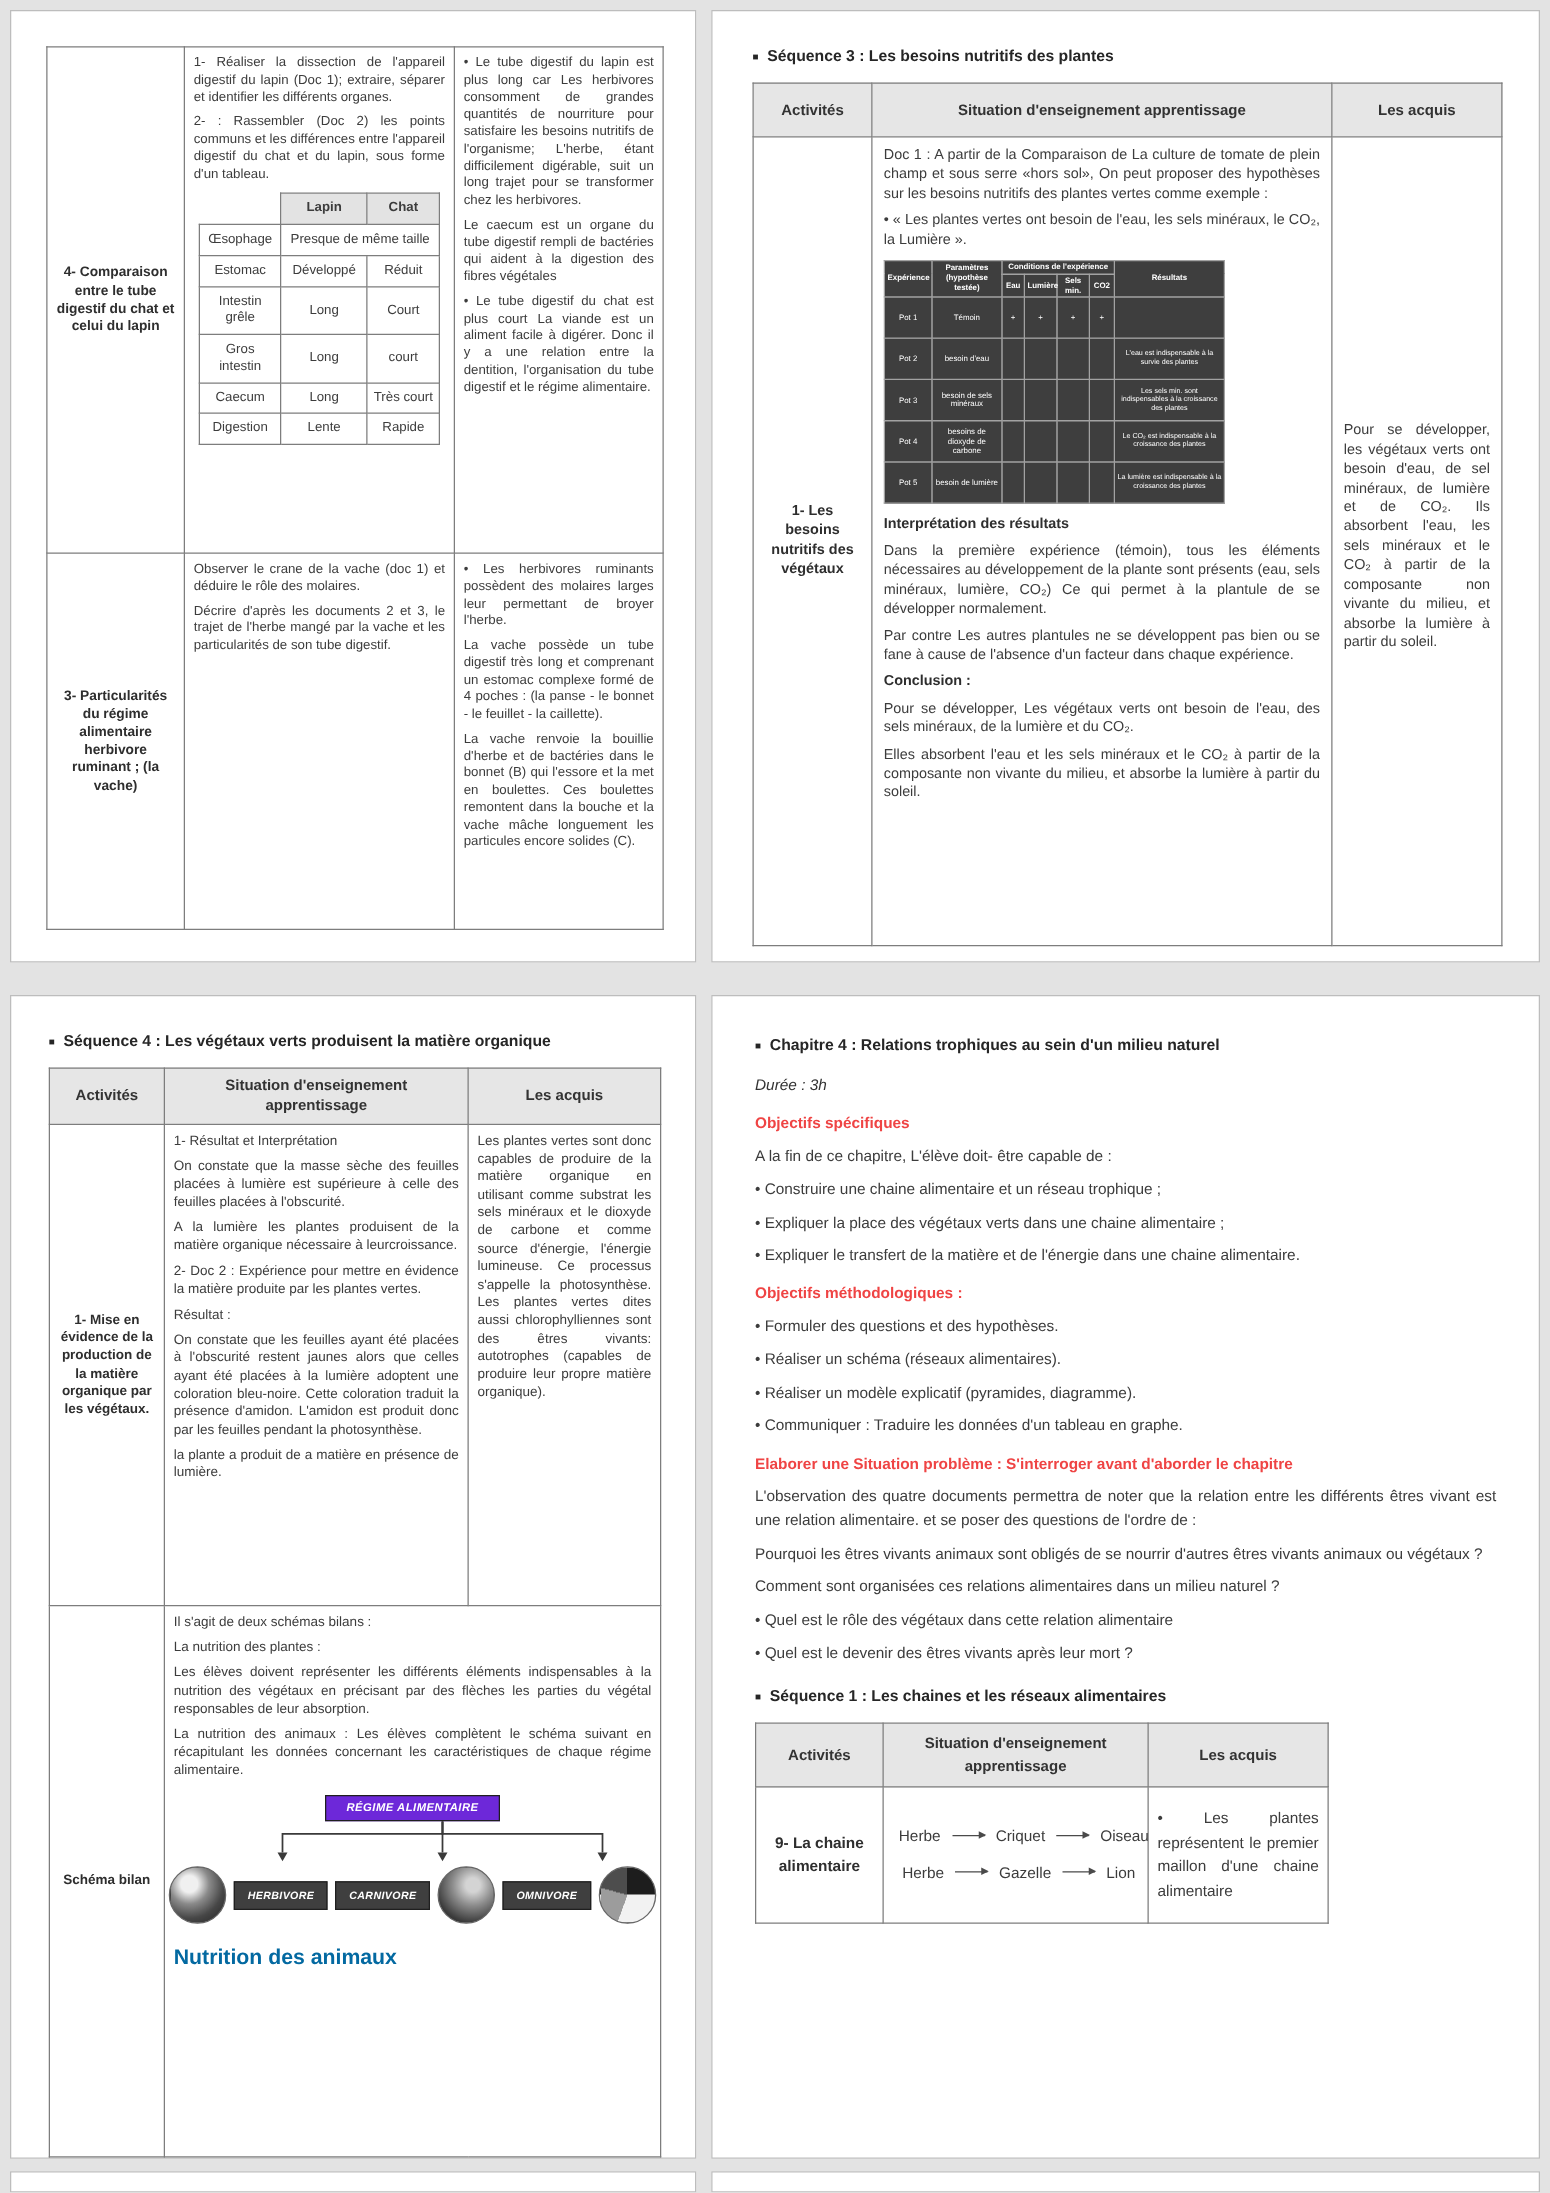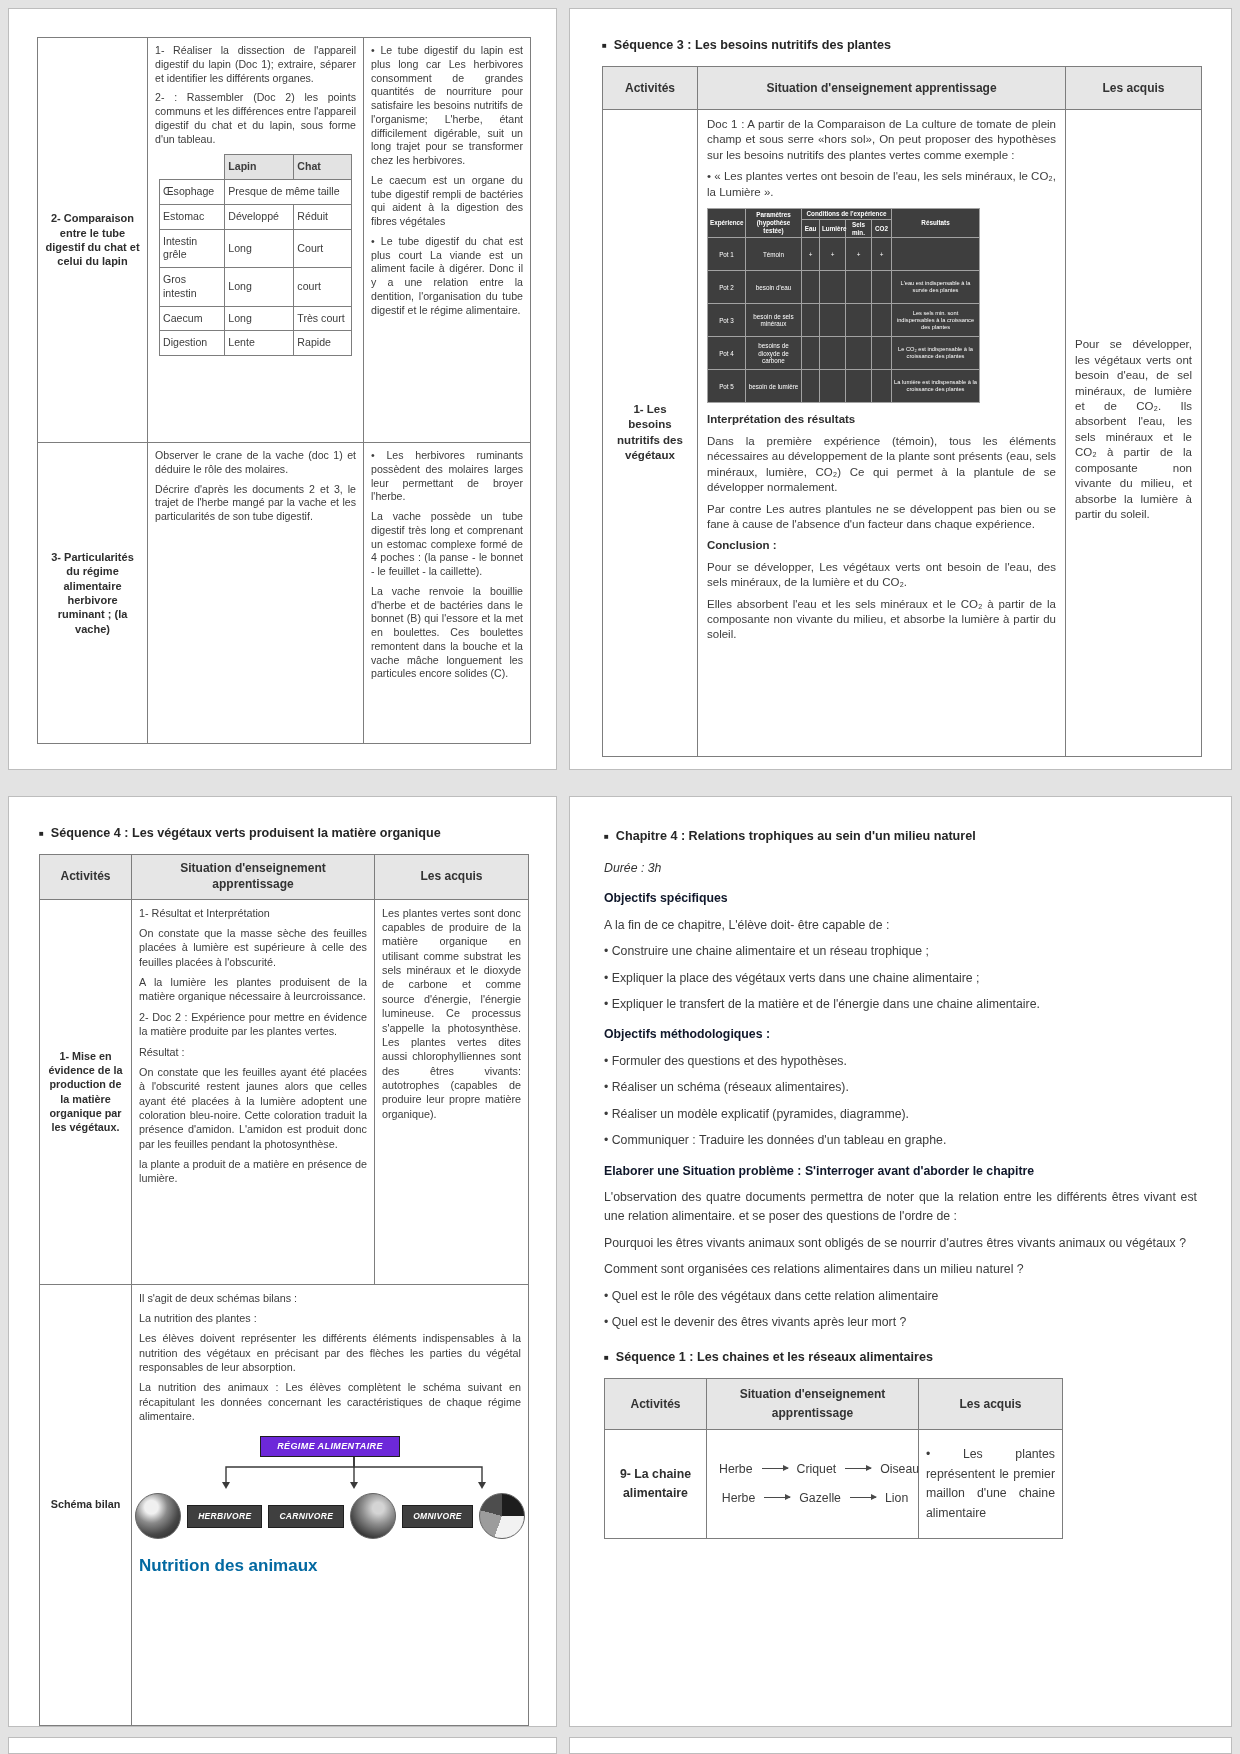--- a/index.html
+++ b/index.html
@@ -21,21 +21,21 @@
   .grid th{background:#e6e6e6;text-align:center;vertical-align:middle;font-size:12px;color:#333;height:30px;font-weight:bold;}
   td.act{font-weight:bold;text-align:center;vertical-align:middle;color:#2e2e2e;}
   p.j{text-align:justify;margin:0 0 6px 0;}
   .bold{font-weight:bold;color:#2e2e2e;}
 
   
   #s1 tr.r1 > td{height:392px;}
   #s1 tr.r2 > td{height:288px;}
   #s1 td.act{font-size:11px;}
   .cmp{border-collapse:collapse;width:96%;margin:8px auto 0;table-layout:fixed;}
-  .cmp td,.cmp th{border:1px solid #7d7d7d;padding:5px 3px;text-align:left;vertical-align:middle;
+  .cmp td,.cmp th{border:1px solid #7d7d7d;padding:5px 3px;text-align:center;vertical-align:middle;
                   font-size:10.6px;background:#fff;height:auto;color:#3c3c3c;}
   .cmp th{background:#e3e3e3;font-weight:bold;}
   .cmp td.corner{border:none;background:transparent;}
 
   
   #s2 .grid > tbody > tr > td{padding:7px 9px;}
   #s2 td.tall{height:632px;}
   #s2 td.acq{vertical-align:middle;}
   .exp{border-collapse:collapse;margin:8px 0 9px 0;table-layout:fixed;width:272px;}
   .exp td,.exp th{border:1px solid #a2a2a2;padding:1px 2px;text-align:center;vertical-align:middle;
@@ -55,21 +55,21 @@
   .photo{width:44px;height:44px;border-radius:50%;flex:none;border:1px solid #666;}
   .photo.cow{background:radial-gradient(circle at 35% 30%, #f0f0f0 0 16%, #8a8a8a 38%, #474747 65%, #1f1f1f 100%);}
   .photo.dog{background:radial-gradient(circle at 62% 32%, #d4d4d4 0 14%, #8d8d8d 40%, #3b3b3b 74%, #181818 100%);}
   .photo.pie{background:conic-gradient(#1d1d1d 0 90deg, #f2f2f2 90deg 200deg, #9c9c9c 200deg 285deg, #4d4d4d 285deg 360deg);}
   .animal-label{background:#3f3f3f;color:#fff;font-style:italic;font-weight:bold;font-size:8.5px;
                 padding:5px 10px;border:1px solid #1f1f1f;letter-spacing:.3px;}
   .diagram-caption{font-weight:bold;font-size:17px;margin-top:16px;color:#0369a1;text-align:left;}
 
   
   #s4 p{margin:7px 0;text-align:justify;}
-  #s4 .head{font-weight:bold;color:#0f172a;margin:11px 0 6px;}
+  #s4 .head{font-weight:bold;color:#ef4444;margin:11px 0 6px;}
   #s4 .duree{font-style:italic;color:#333;margin:9px 0;}
   #s4 .seq-title{margin-top:16px;margin-bottom:10px;}
   #s4 table.grid{width:458px;}
   #s4 td.chain-cell{vertical-align:middle;text-align:center;height:96px;padding-left:12px;}
   #s4 td.acq4{vertical-align:middle;}
   .chain-line{margin:9px 0;white-space:nowrap;}
   .arrowline{display:inline-block;vertical-align:middle;width:26px;height:1px;background:#4a4a4a;
              position:relative;margin:0 9px 3px 9px;}
   .arrowline::after{content:"";position:absolute;right:-1px;top:-3px;width:0;height:0;
                     border-left:6px solid #4a4a4a;border-top:3px solid transparent;border-bottom:3px solid transparent;}
@@ -79,21 +79,21 @@
 
 <section class="sheet" id="s1">
   <table class="grid">
     <colgroup>
         <col style="width:110px">
         <col style="width:216px">
         <col style="width:167px">
       </colgroup>
     <tbody>
         <tr class="r1">
-      <td class="act">2- Comparaison entre le tube digestif du chat et celui du lapin</td>
+      <td class="act">4- Comparaison entre le tube digestif du chat et celui du lapin</td>
       <td>
         <p class="j">1- Réaliser la dissection de l'appareil digestif du lapin (Doc 1); extraire, séparer et identifier les différents organes.</p>
         <p class="j">2- : Rassembler (Doc 2) les points communs et les différences entre l'appareil digestif du chat et du lapin, sous forme d'un tableau.</p>
         <table class="cmp">
           <colgroup>
                 <col style="width:34%">
                 <col style="width:36%">
                 <col style="width:30%">
               </colgroup>
           <tbody>

